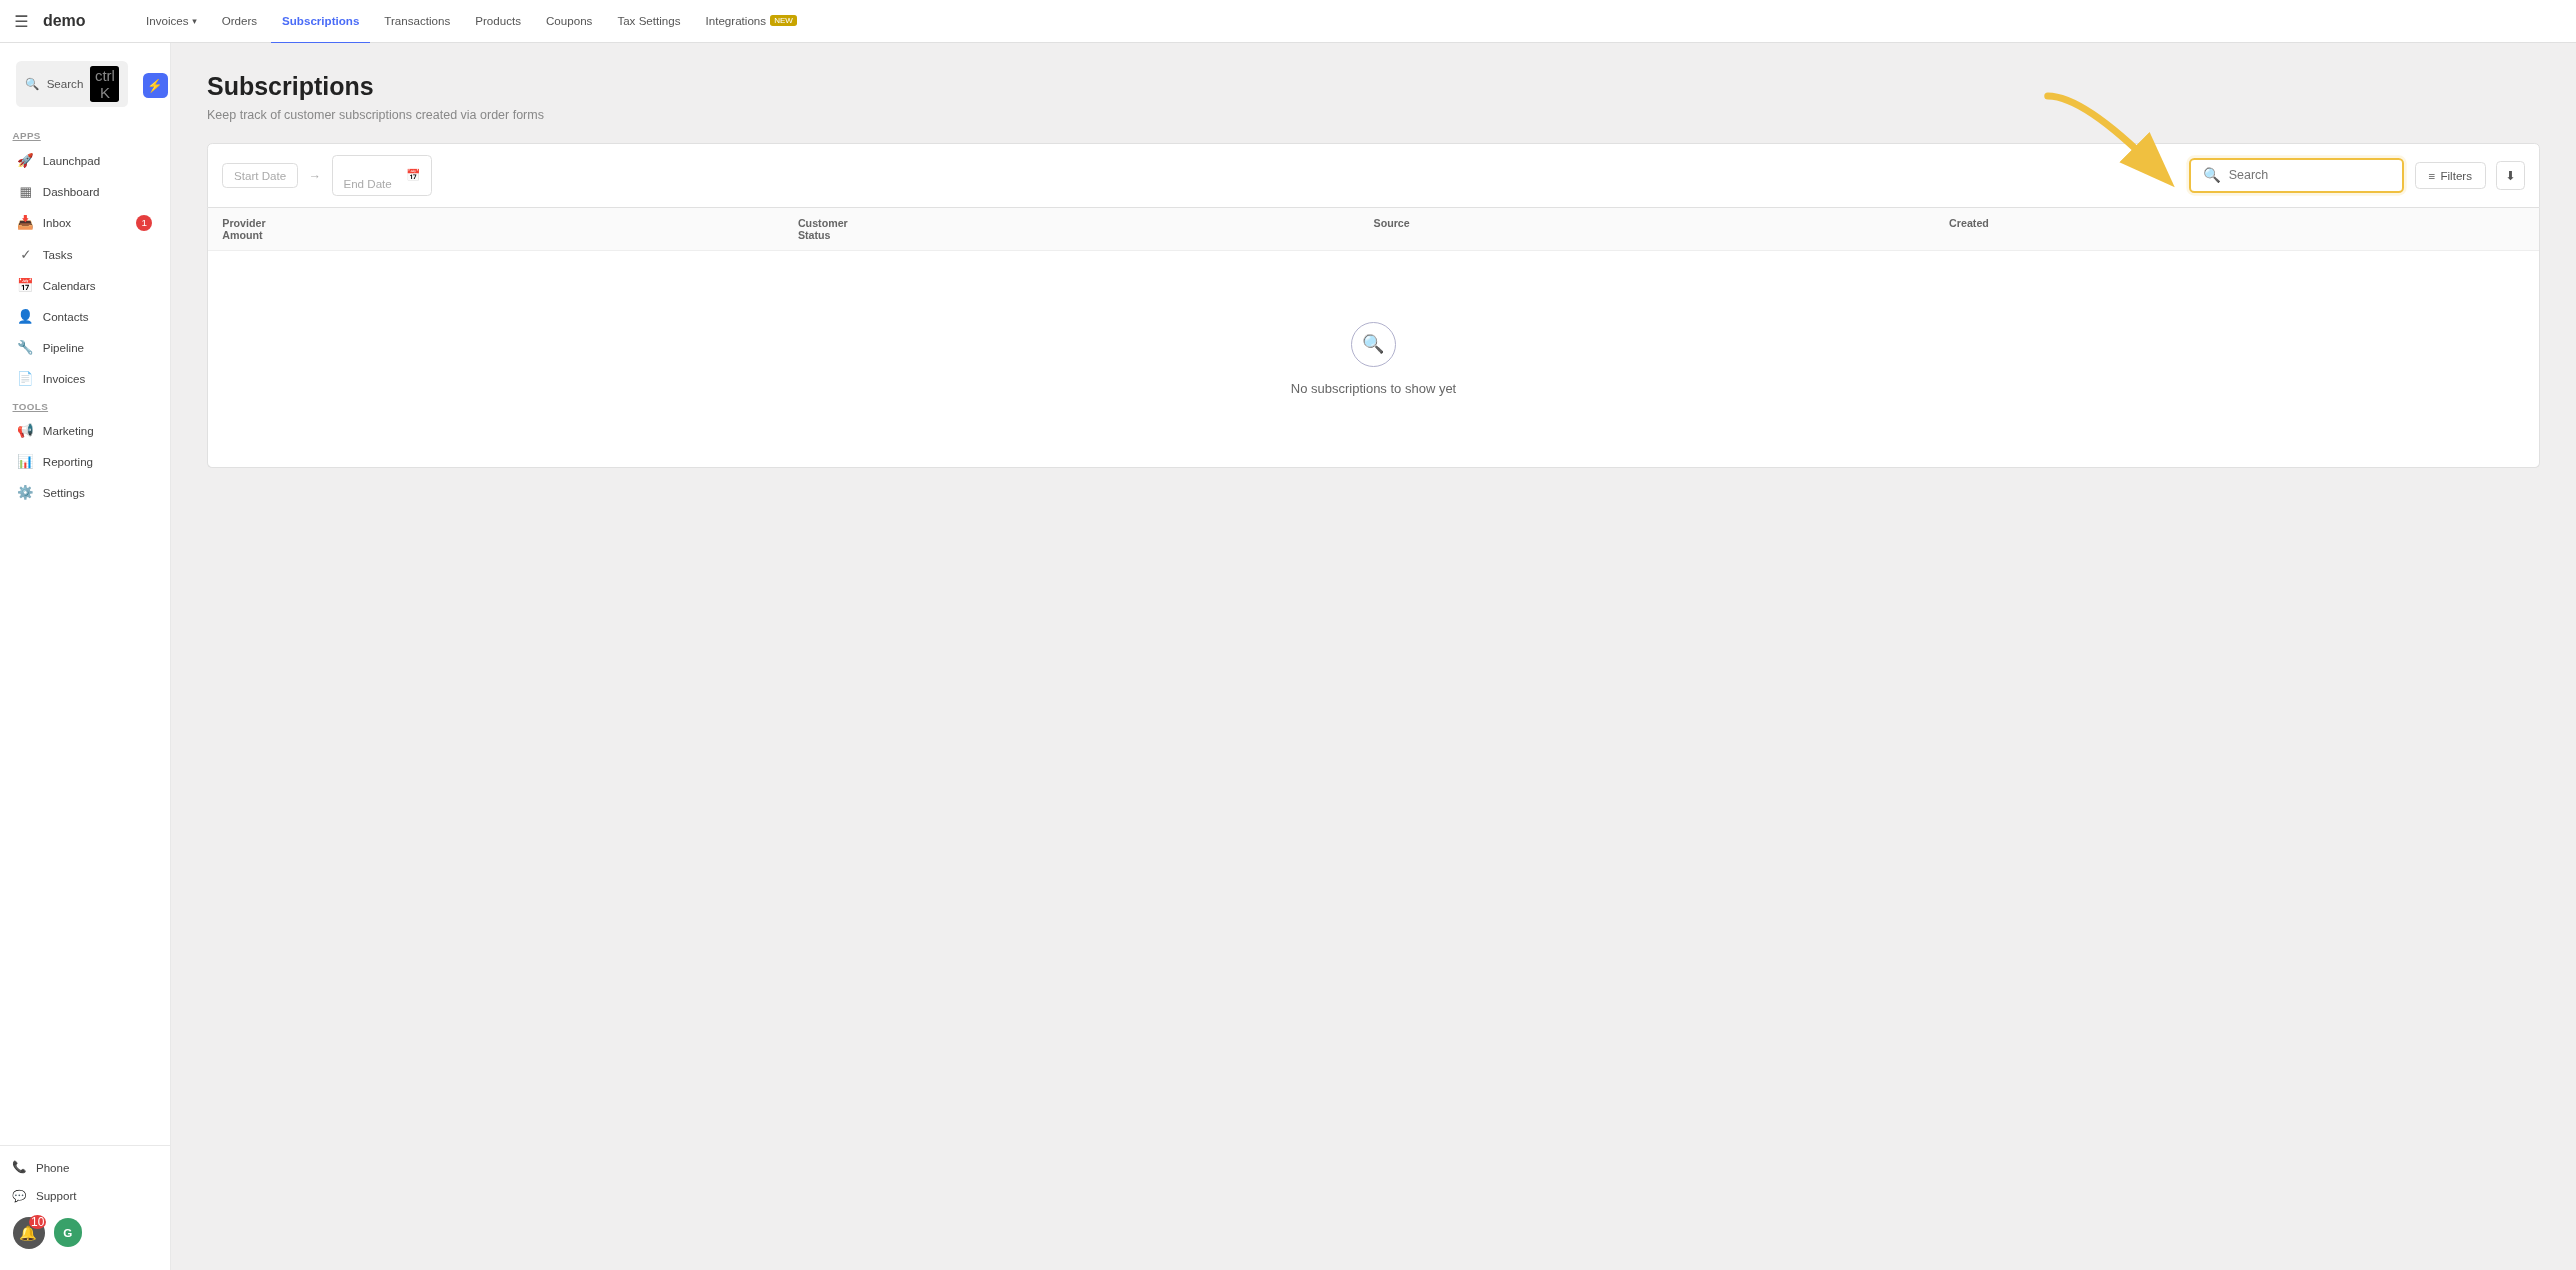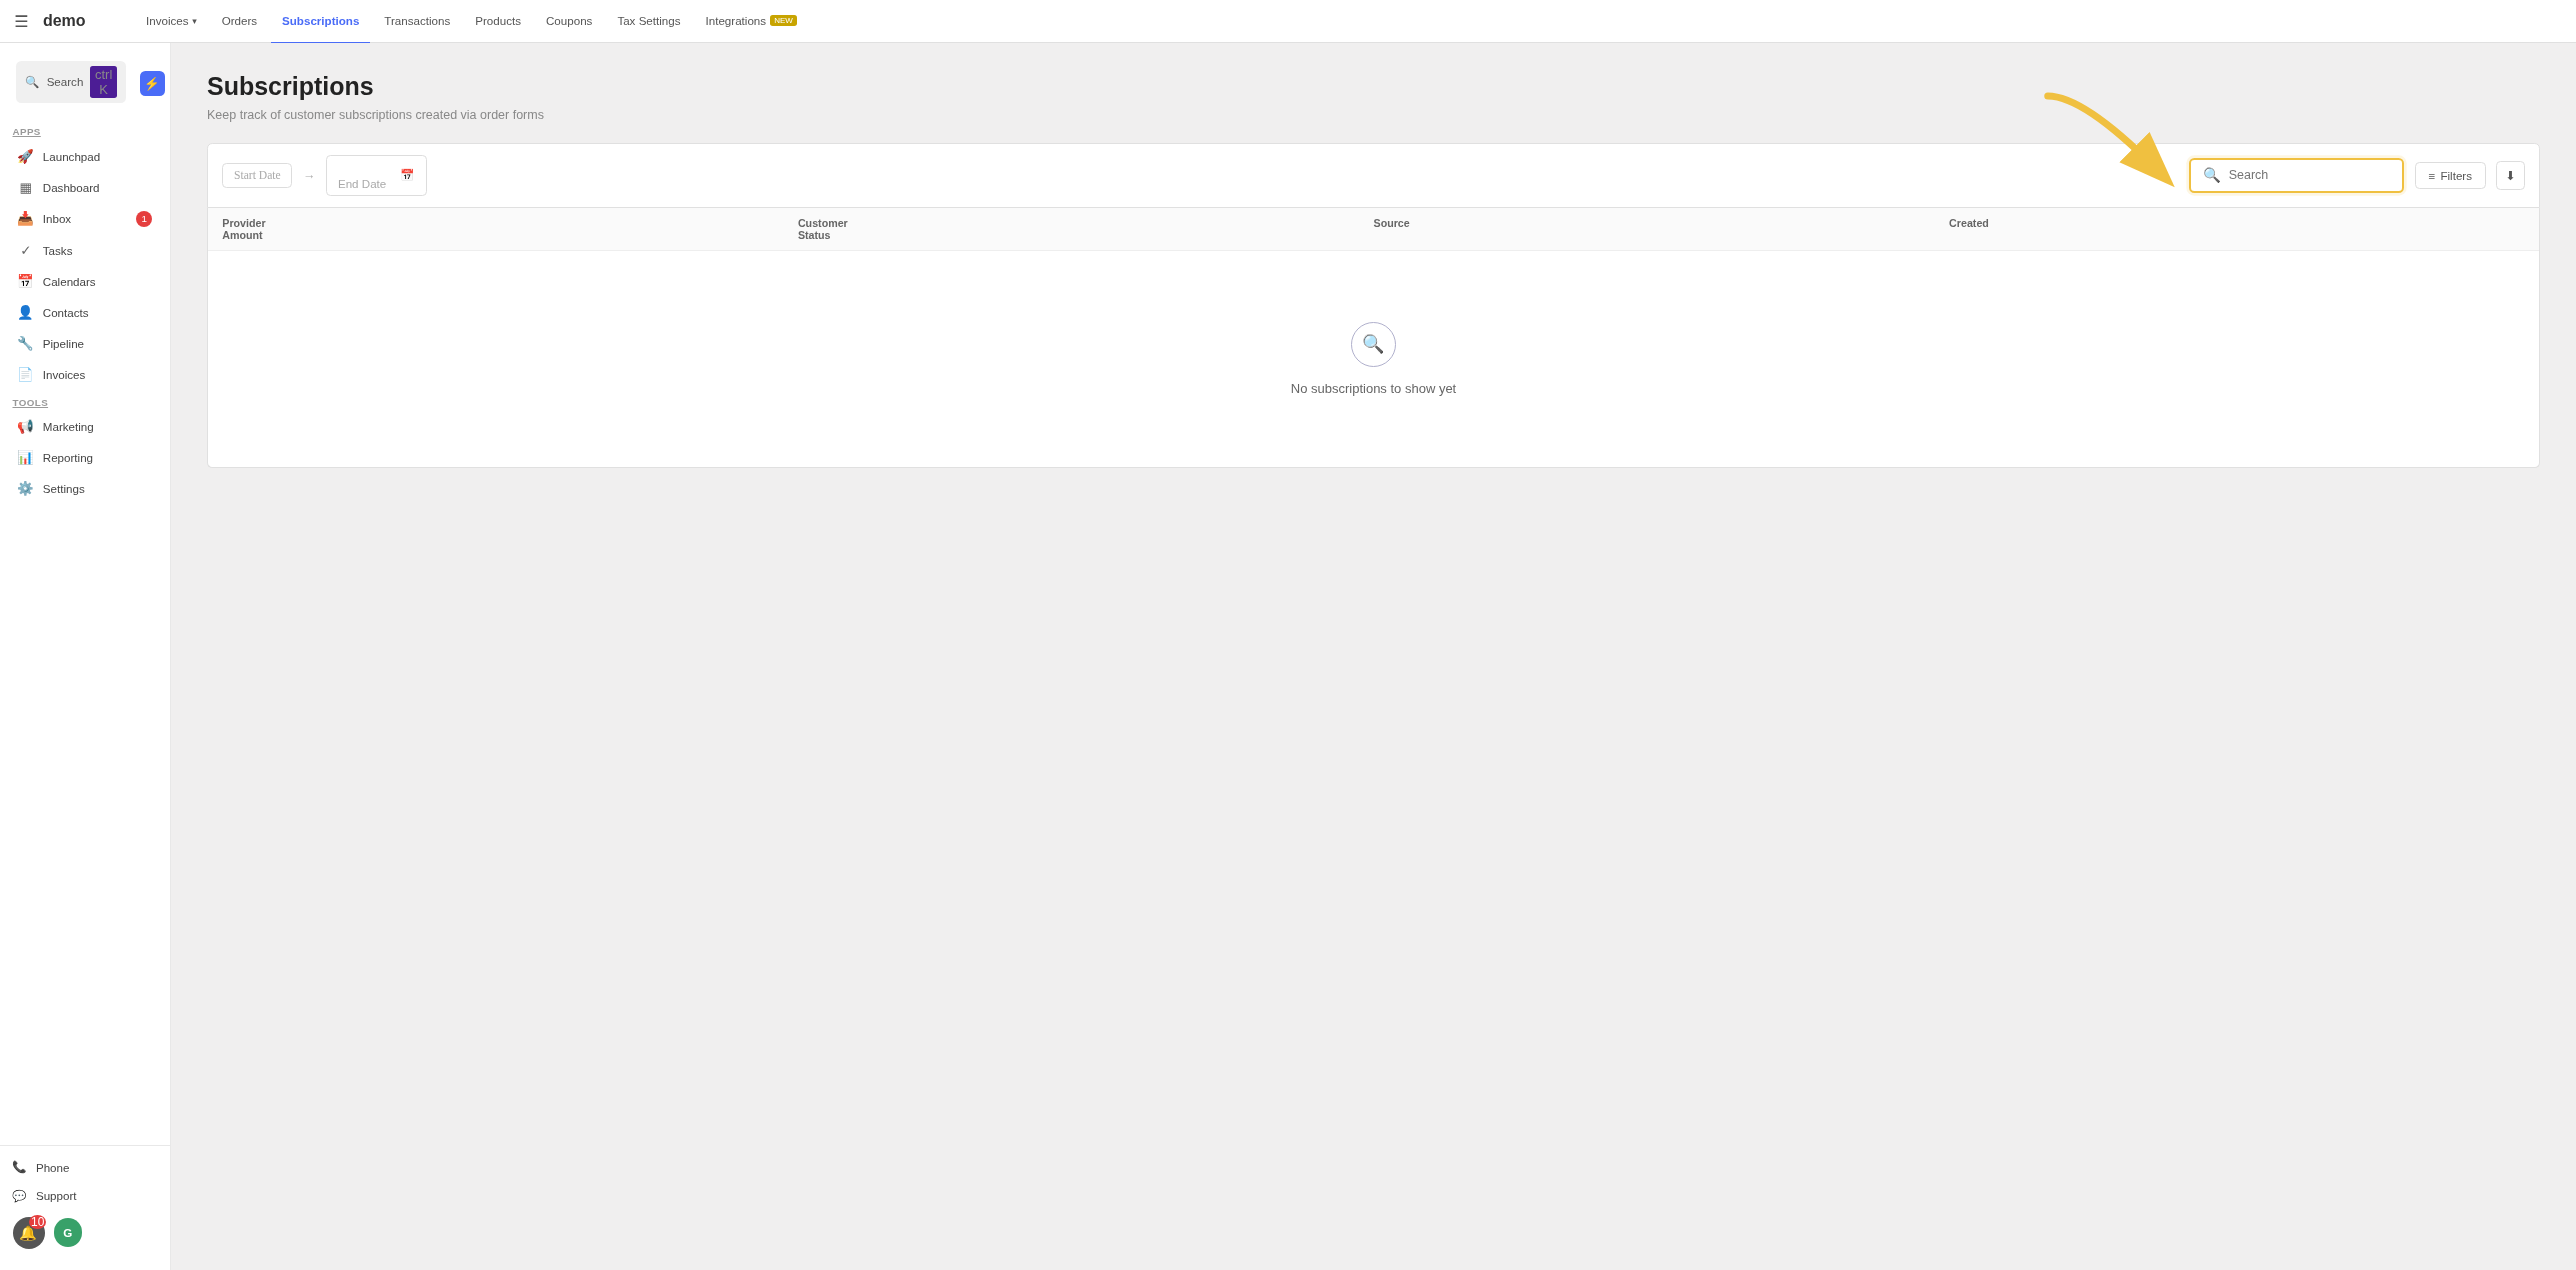--- a/index.html
+++ b/index.html
@@ -37,21 +37,21 @@
     .sidebar {
       width: 171px; background: #fff; border-right: 0.9px solid #e8e8e8;
       display: flex; flex-direction: column; padding: 7.1px 0; overflow-y: auto;
     }
     .search-btn {
       display: flex; align-items: center; gap: 7.1px; margin: 5.3px 9px 9px;
       padding: 5.3px 9px; background: #f0f0f0; border-radius: 5.3px;
       border: none; cursor: pointer; font-size: 11.6px; color: #555;
     }
     .search-btn .shortcut {
-      margin-left: auto; font-size: 13px; color: #888; background: #4c1d95;
+      margin-left: auto; font-size: 15px; color: #888; background: #000000;
       padding: 0.9px 4.5px; border-radius: 2.7px;
     }
     .lightning-btn {
       background: #4a6cf7; border: none; border-radius: 5.3px; width: 25px; height: 25px;
       cursor: pointer; color: #fff; font-size: 12.5px; display: flex; align-items: center; justify-content: center;
       margin-right: 9px;
     }
     .sidebar-section-label {
       font-size: 9.8px; color: #999; font-weight: 600; padding: 7.1px 12.5px 3.6px;
       text-transform: uppercase; letter-spacing: 0.4px; text-decoration: underline;
@@ -254,21 +254,21 @@
       </div>
     </div>
   </aside>
 
   <main class="main-content">
     <h1 class="page-title">Subscriptions</h1>
     <p class="page-subtitle">Keep track of customer subscriptions created via order forms</p>
 
     <div class="filter-bar">
       <div class="date-input">
-        <span style="color:#aaa;font-family:Liberation Serif, serif;">Start Date</span>
+        <span style="color:#aaa;">Start Date</span>
       </div>
       <span class="date-arrow">→</span>
       <div class="date-input">
         <span style="color:#aaa;margin-top:16px;">End Date</span>
         <span style="color:#aaa; margin-left:7.1px;">📅</span>
       </div>
 
       <div style="flex:1;"></div>
 
       <div style="position:relative;">

